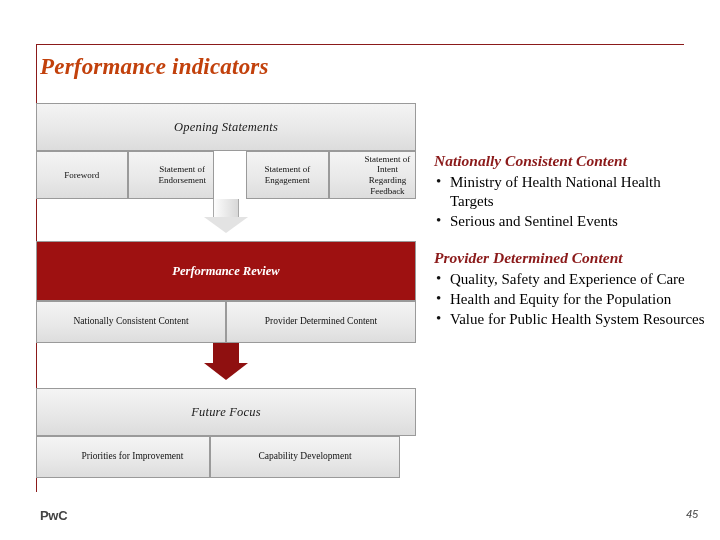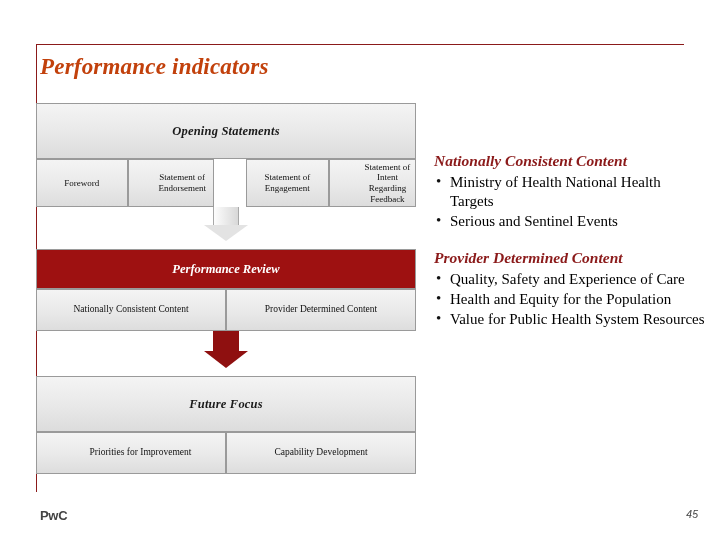--- a/index.html
+++ b/index.html
@@ -60,32 +60,32 @@
     display: flex;
     align-items: center;
     justify-content: center;
   }
 
   .band-grey {
     background: linear-gradient(to bottom, #f4f4f4 0%, #e8e8e8 55%, #dcdcdc 100%);
   }
 
   .band-header {
-    height: 56px;
+    height: 48px;
     font-size: 12.5px;
-    font-weight: bold;
+    font-weight: normal;
     font-style: italic;
     color: #1a1a1a;
     letter-spacing: 0.2px;
     align-items: center;
   }
 
   .band-red {
     background: #9e1111;
-    height: 40px;
+    height: 60px;
     color: #ffffff;
     font-size: 12.5px;
     font-weight: bold;
     font-style: italic;
   }
 
   .cells {
     width: 380px;
     display: flex;
     box-sizing: border-box;
@@ -256,21 +256,21 @@
       <div class="head"></div>
     </div>
   </div>
 
   <div class="gap-8"></div>
 
   <div class="band band-grey band-header">
     <span>Future Focus</span>
   </div>
   <div class="cells">
-    <div class="cell cell-row3" style="width:190px;padding-left:23px;">Priorities for Improvement</div>
+    <div class="cell cell-row3" style="width:174px;padding-left:23px;">Priorities for Improvement</div>
     <div class="cell cell-row3" style="width:190px;">Capability Development</div>
   </div>
 
 </div>
 
 <div class="right-col">
 
   <div class="rc-heading">Nationally Consistent Content</div>
   <ul class="rc-list">
     <li>Ministry of Health National Health Targets</li>

